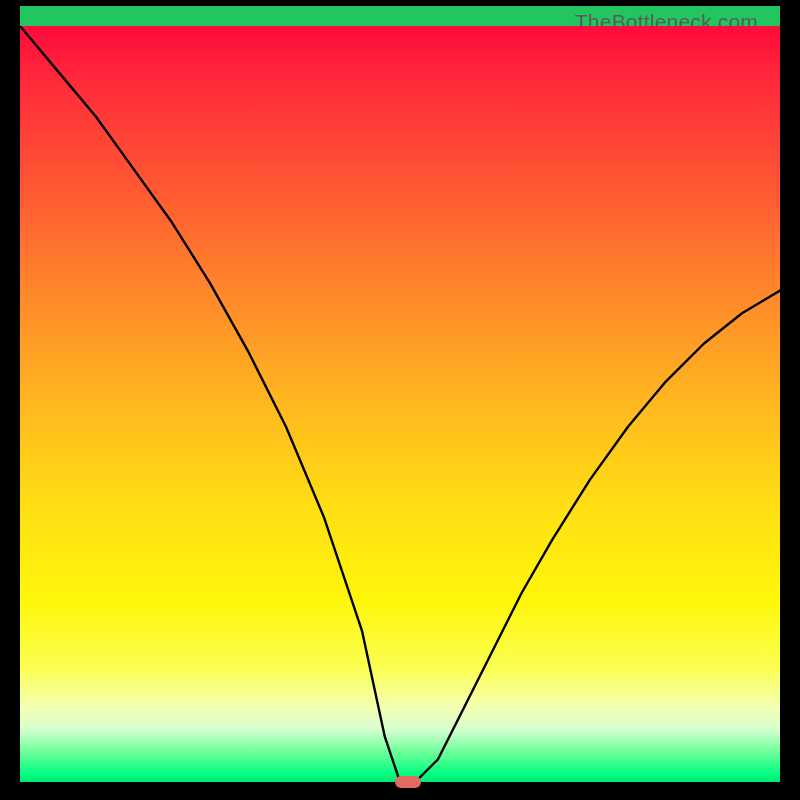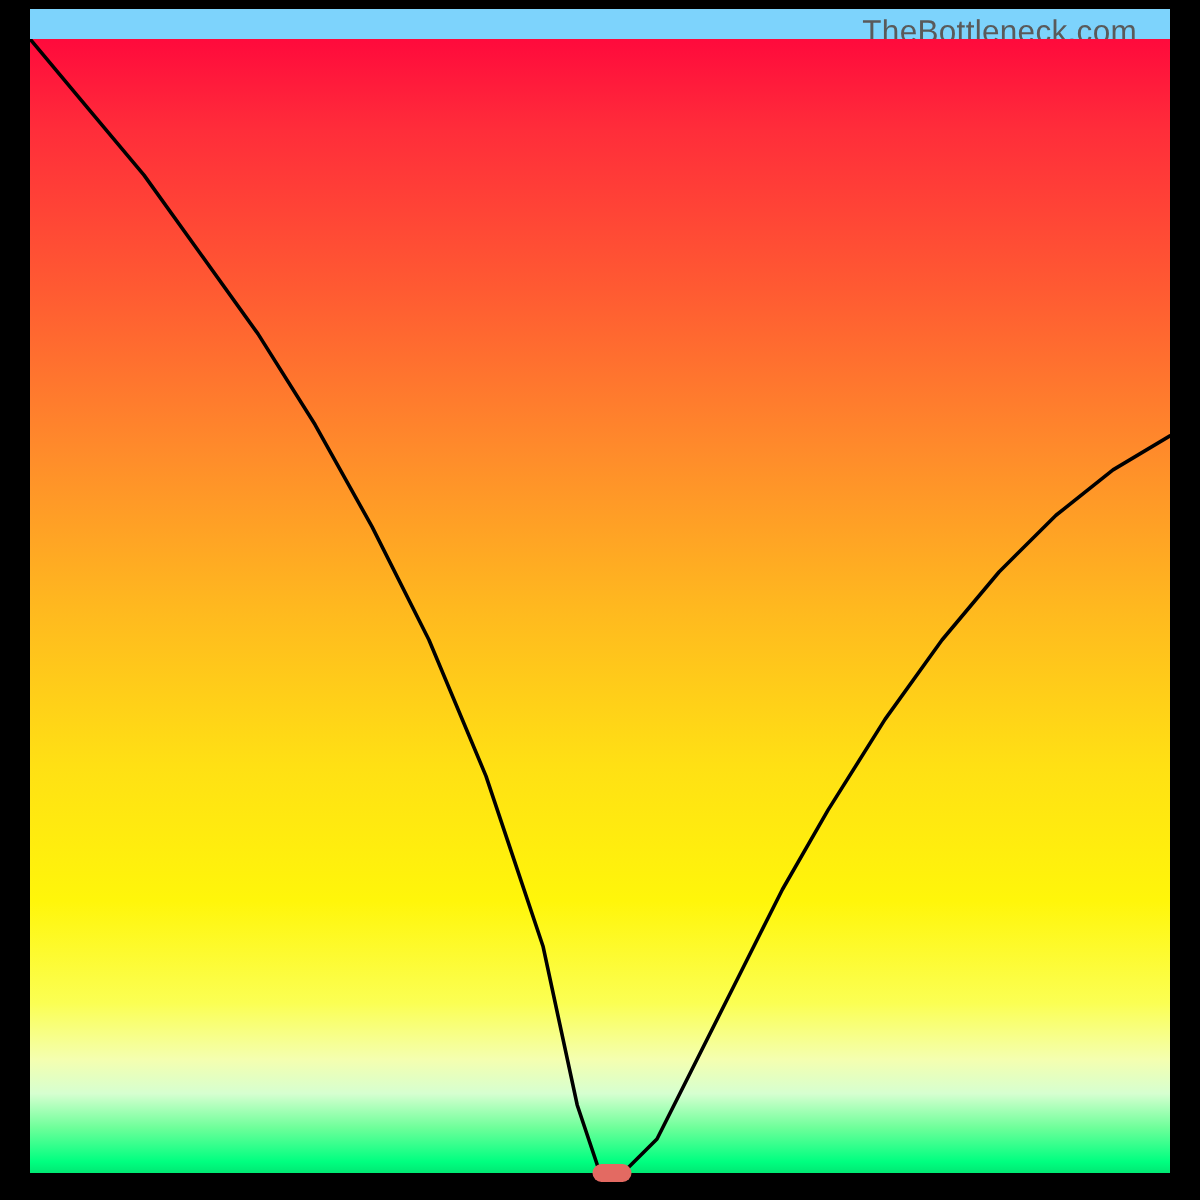--- a/index.html
+++ b/index.html
@@ -10,21 +10,21 @@
     background: #000;
     overflow: hidden;
     font-family: Arial, Helvetica, sans-serif;
   }
   .frame {
     position: absolute;
     left: 20px;
     top: 6px;
     width: 760px;
     height: 776px;
-    background: #7dd3fc;
+    background: #22c55e;
   }
   .plot-area {
     position: absolute;
     left: 0;
     top: 20px;
     width: 760px;
     height: 756px;
   }
   .gradient {
     position: absolute;

